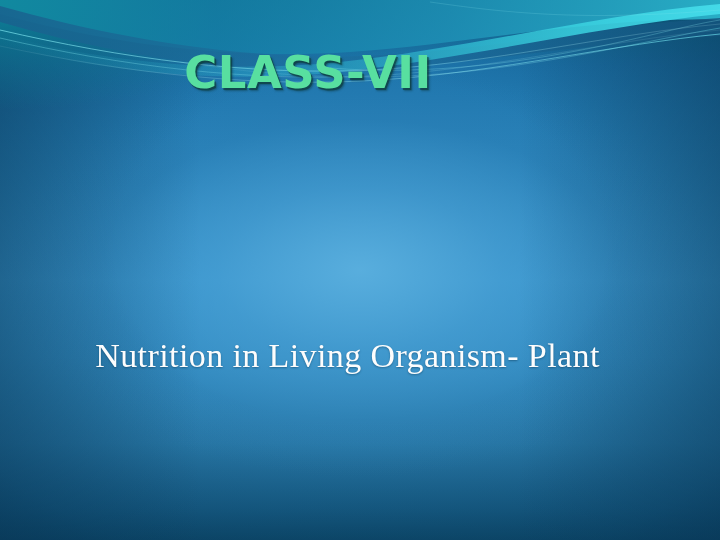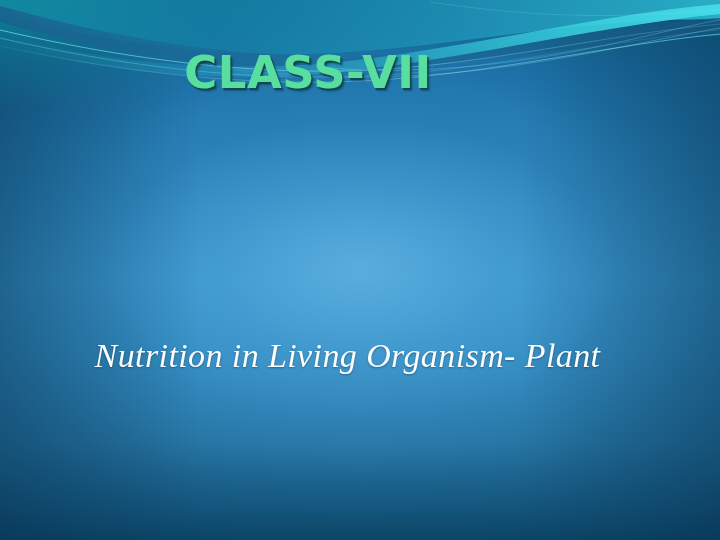--- a/index.html
+++ b/index.html
@@ -93,21 +93,20 @@
        2.5px 2.5px 2px rgba(10,45,45,0.40);
     white-space:nowrap;
   }
 
   
   .subtitle {
     position:absolute;
     left:0; top:334px;
     width:695px;
     text-align:center;
-    font-style:italic;
   }
   .subtitle-text {
     display:inline-block;
     font-family:"Liberation Serif", serif;
     font-weight:normal;
     font-size:34px;
     line-height:44px;
     color:#fdfdfd;
     letter-spacing:0.4px;
     text-shadow:0 1px 2px rgba(8,48,76,0.45);

